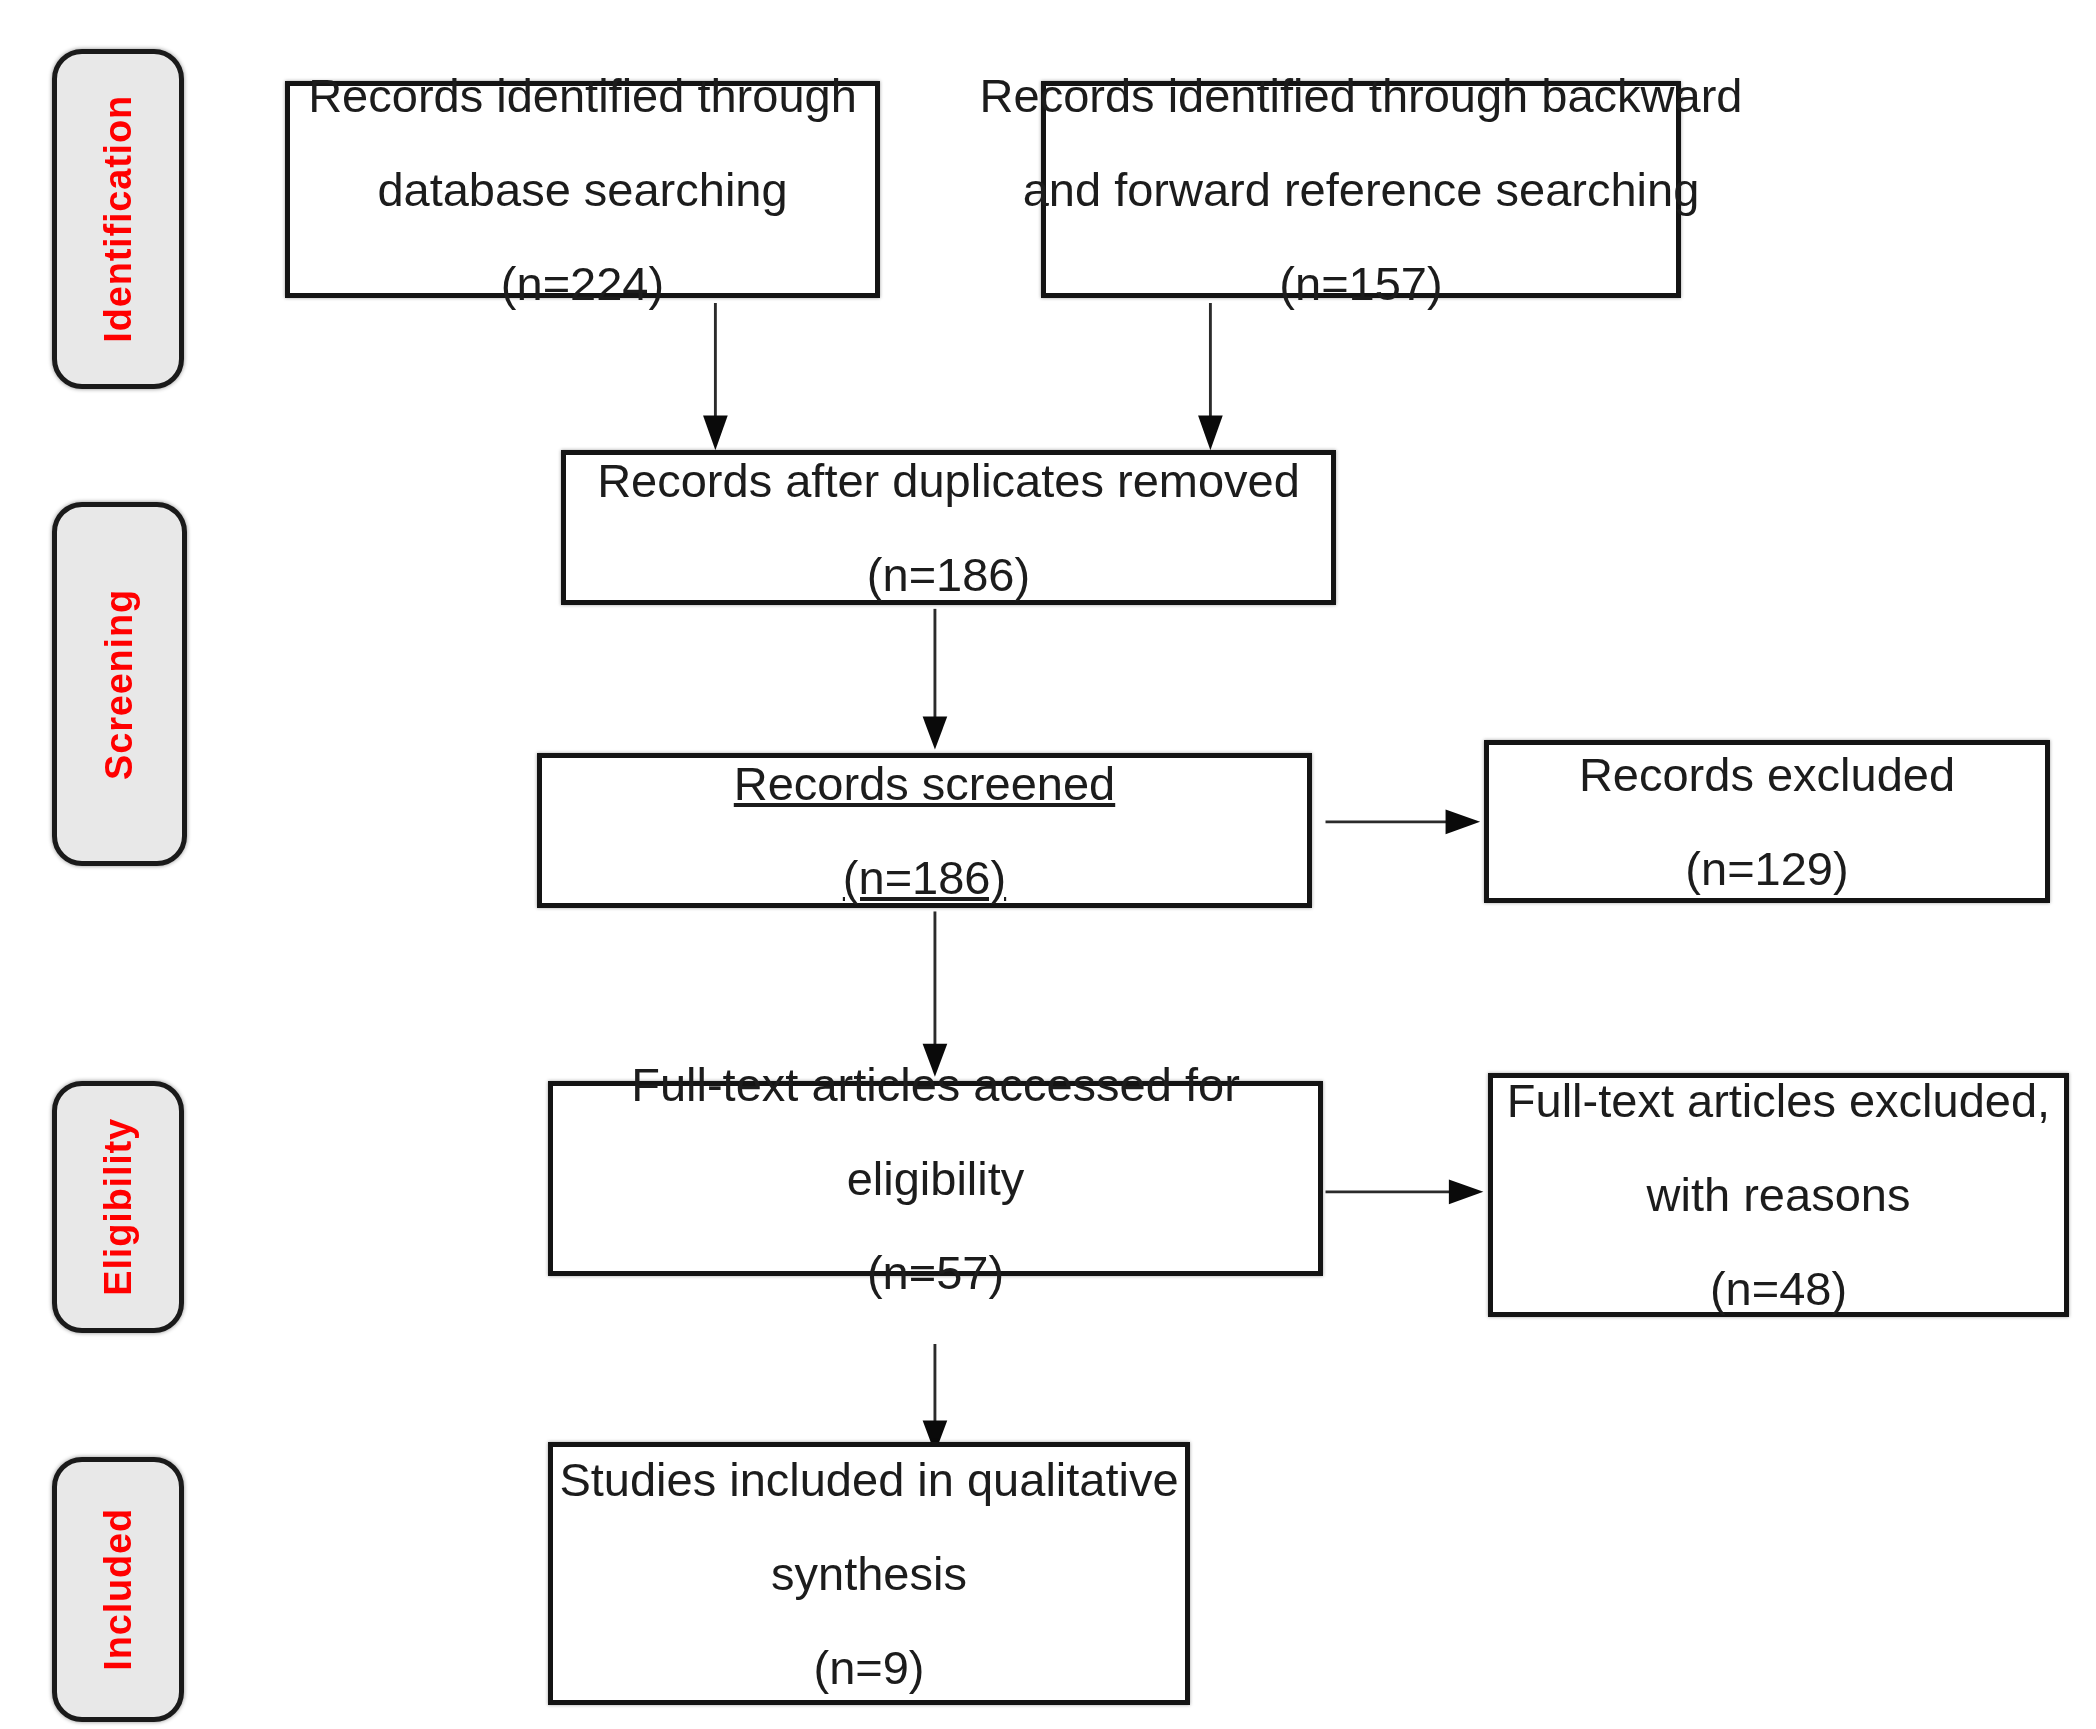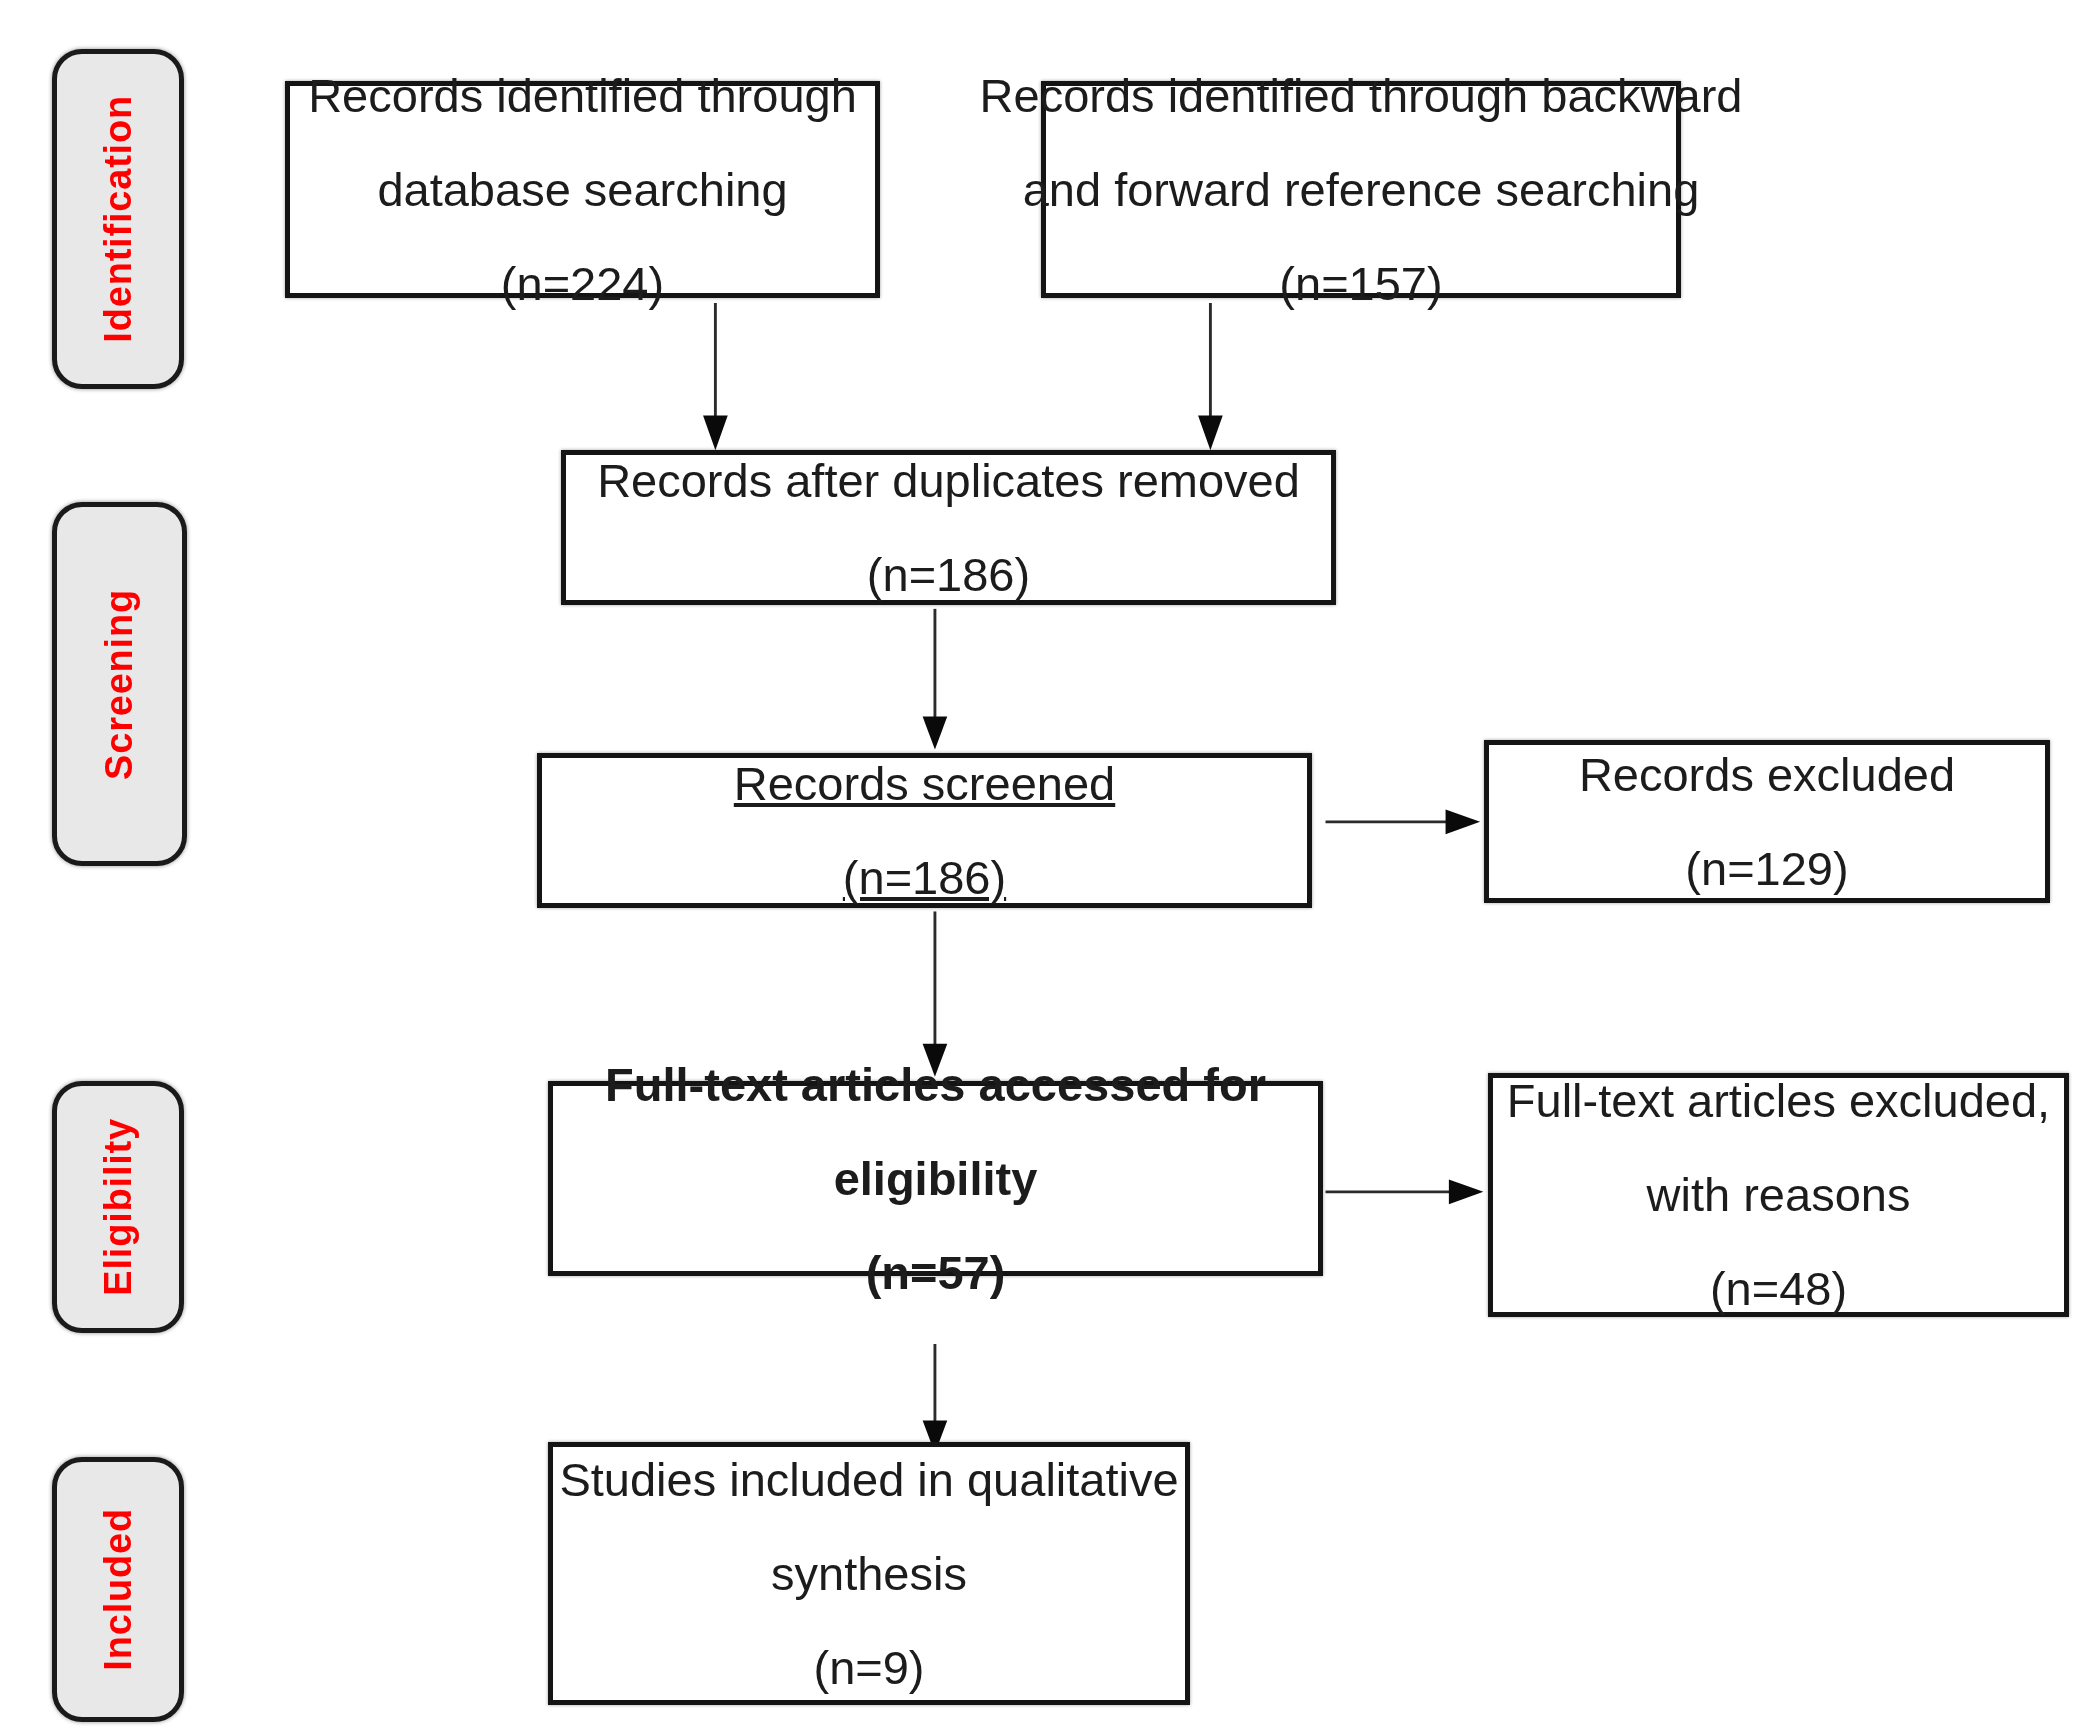--- a/index.html
+++ b/index.html
@@ -141,21 +141,21 @@
   <div class="fbox" style="left:537px; top:753px; width:775px; height:155px;text-decoration:underline;">
     <span class="bl">Records screened</span>
     <span class="bl">(n=186)</span>
   </div>
 
   <div class="fbox" style="left:1484px; top:740px; width:566px; height:163px;">
     <span class="bl">Records excluded</span>
     <span class="bl">(n=129)</span>
   </div>
 
-  <div class="fbox" style="left:548px; top:1081px; width:775px; height:195px;font-weight:bold;">
+  <div class="fbox" style="left:548px; top:1081px; width:775px; height:195px;">
     <span class="bl">Full-text articles accessed for</span>
     <span class="bl">eligibility</span>
     <span class="bl">(n=57)</span>
   </div>
 
   <div class="fbox" style="left:1488px; top:1073px; width:581px; height:244px;">
     <span class="bl">Full-text articles excluded,</span>
     <span class="bl">with reasons</span>
     <span class="bl">(n=48)</span>
   </div>

